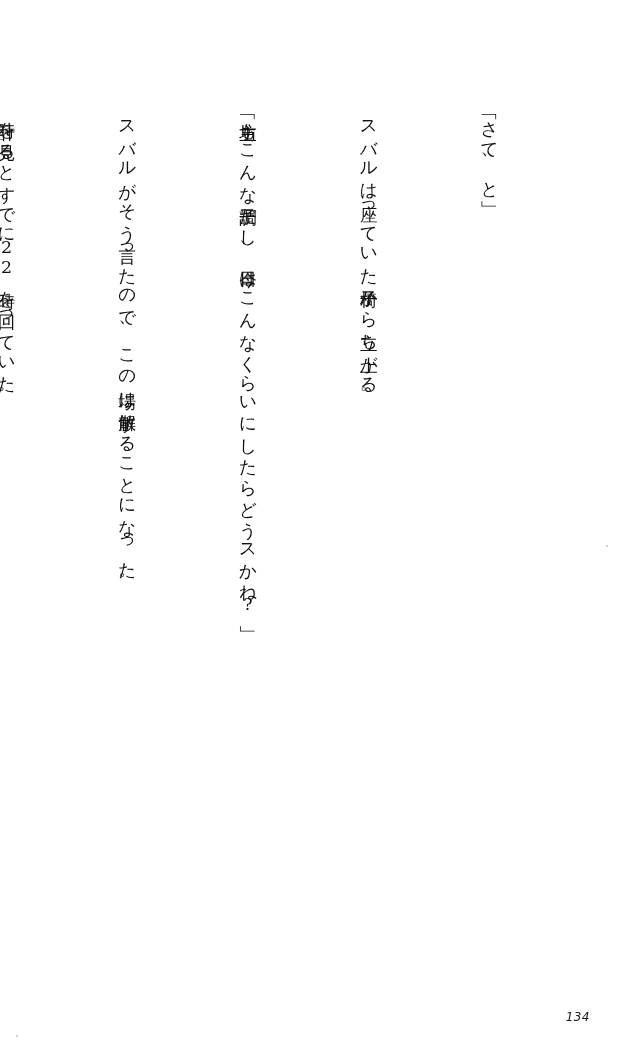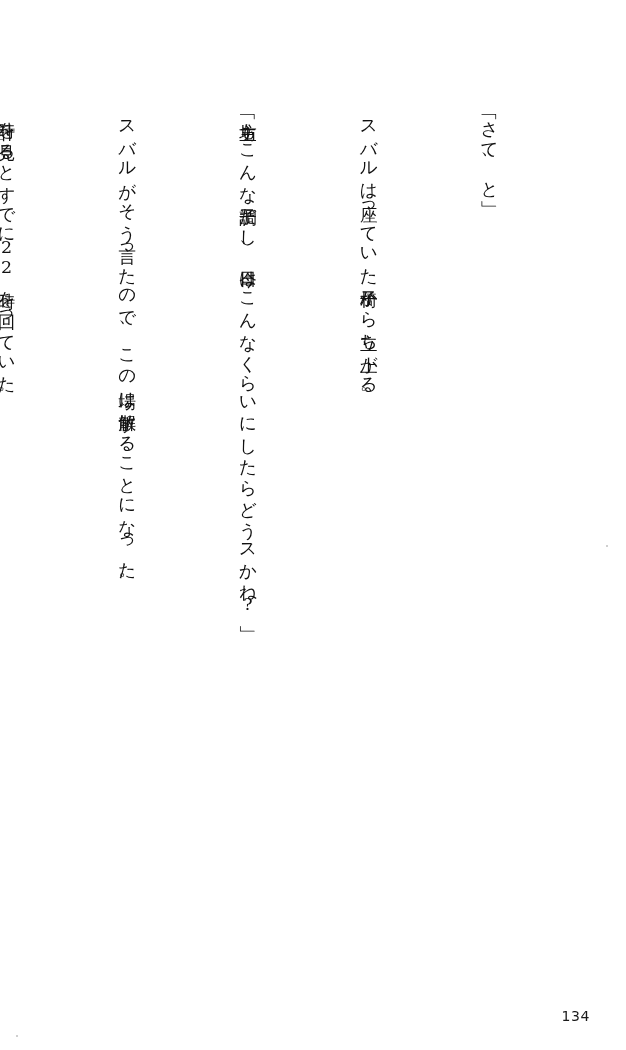--- a/index.html
+++ b/index.html
@@ -33,24 +33,25 @@
   }
   .para {
     margin: 0;
     padding: 0;
     text-indent: 0;
   }
   .page-number {
     position: absolute;
     right: 36px;
     bottom: 26px;
-    font-size: 14px;
+    font-size: 12px;
     font-family: "DejaVu Sans", "Liberation Sans", sans-serif;
     letter-spacing: 0.04em;
     color: #1a1a1a;
+    font-style: italic;
   }
   .edge-mark {
     position: absolute;
     width: 2px;
     height: 2px;
     background: #cfcfcf;
   }
 </style>
 </head>
 <body>

